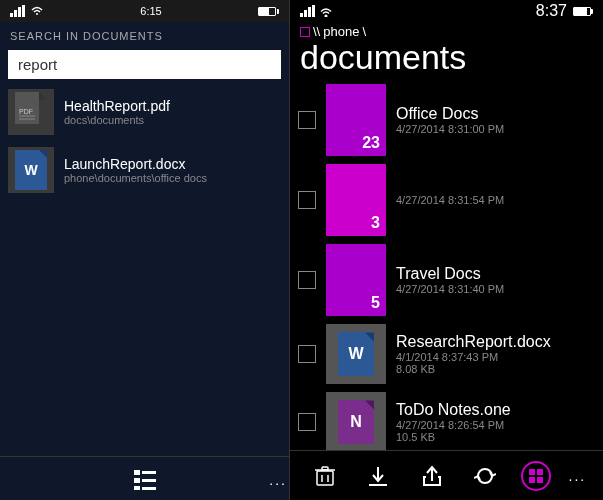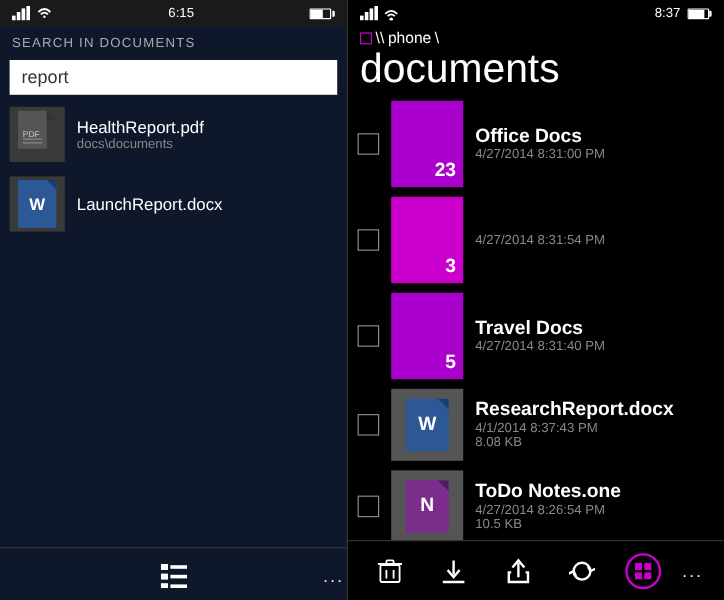--- a/index.html
+++ b/index.html
@@ -177,21 +177,21 @@
       gap: 3px;
       align-items: flex-end;
     }
     .right-status-right {
       display: flex;
       align-items: center;
       gap: 6px;
     }
     .right-status-time {
       color: #fff;
-      font-size: 11px;
+      font-size: 16px;
     }
     .right-battery {
       display: flex;
       align-items: center;
     }
     .right-battery-body {
       width: 18px;
       height: 9px;
       border: 1px solid #fff;
       border-radius: 1px;
@@ -282,21 +282,20 @@
       right: 6px;
     }
     .folder-info {
       display: flex;
       flex-direction: column;
       flex: 1;
     }
     .folder-name {
       color: #fff;
       font-size: 16px;
-      font-weight: bold;
     }
     .folder-date {
       color: #888;
       font-size: 11px;
     }
     .folder-size {
       color: #888;
       font-size: 11px;
     }
 
@@ -443,20 +442,21 @@
         <span class="result-path">docs\documents</span>
       </div>
     </div>
 
     <div class="result-item">
       <div class="file-icon-container">
         <div class="file-icon-doc">W</div>
       </div>
       <div class="result-info">
         <span class="result-name">LaunchReport.docx</span>
+        <span class="result-path">phone\documents\office docs</span>
       </div>
     </div>
   </div>
 
   <div class="left-bottom-bar">
     <div class="bottom-icon">
       <svg width="22" height="22" viewBox="0 0 22 22">
         <rect x="0" y="2" width="6" height="5" fill="#fff"></rect>
         <rect x="0" y="10" width="6" height="5" fill="#fff"></rect>
         <rect x="0" y="18" width="6" height="4" fill="#fff"></rect>

